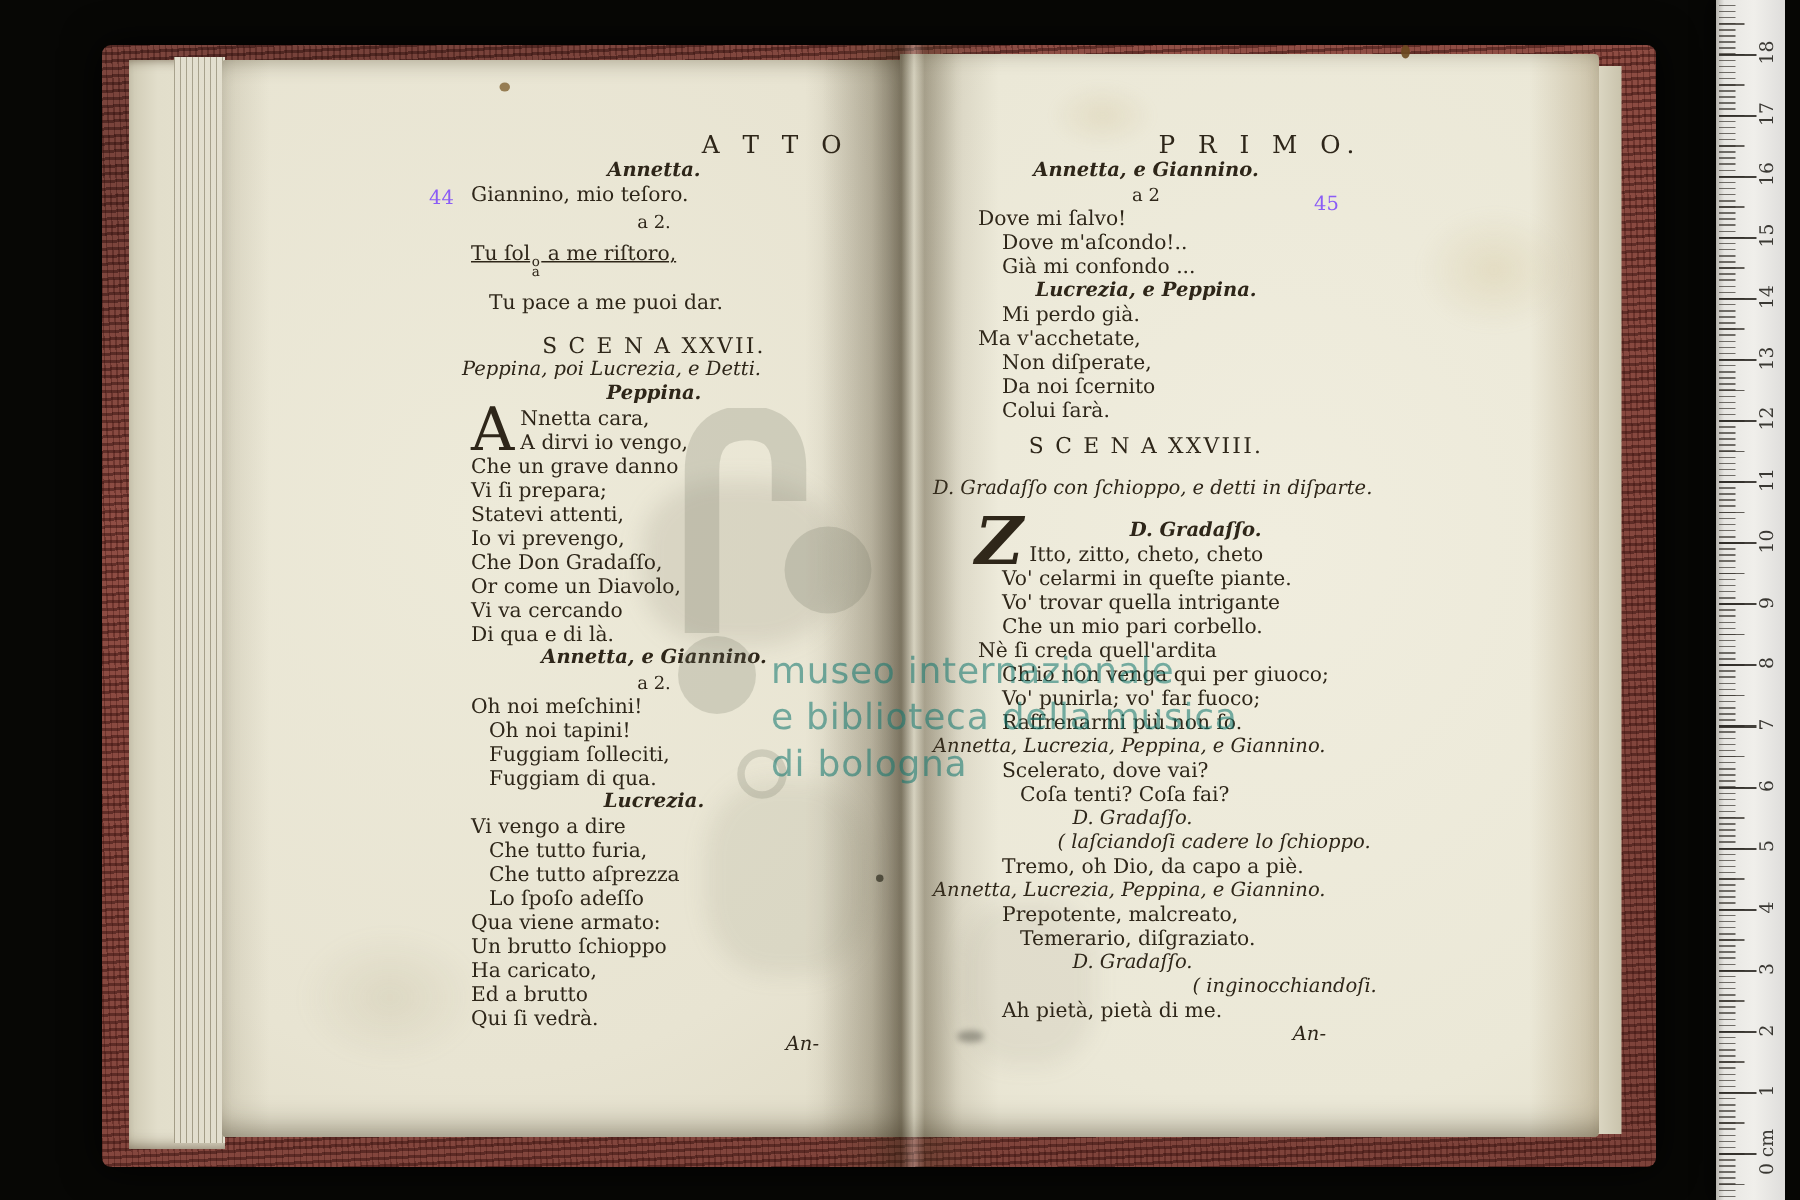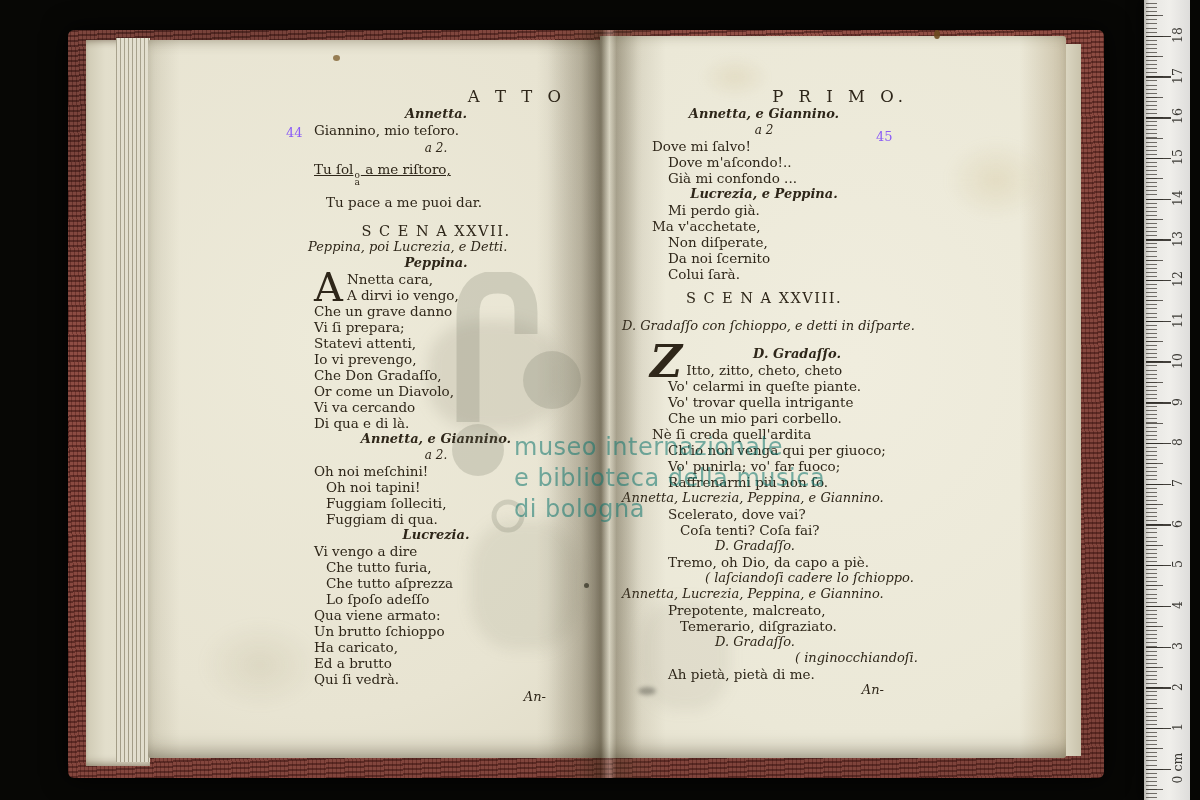--- a/index.html
+++ b/index.html
@@ -58,21 +58,21 @@
 
   
   .col{position:absolute;color:#2e2619;}
   .col-left{left:306px;top:88px;width:260px;}
   .col-right{left:620px;top:88px;width:288px;}
   .ln{font-size:13.5px;line-height:16px;white-space:nowrap;}
   .ln.h{font-size:16.5px;letter-spacing:5px;text-align:right;line-height:18px;}
   .ln.scene{font-size:14.5px;letter-spacing:1.5px;text-align:center;}
   .ln.ci{font-style:italic;text-align:center;font-size:13px;font-weight:bold;}
   .ln.i{font-style:italic;font-size:13px;padding-left:2px;}
-  .ln.a2{font-style:italic;text-align:center;font-size:12px;}
+  .ln.a2{text-align:center;font-size:12px;}
   .ln.cw{font-style:italic;text-align:right;font-size:13px;}
   .col-left .ln.l0{padding-left:8px;}
   .col-left .ln.l1{padding-left:20px;}
   .col-left .ln.cw{padding-right:20px;}
   .col-right .ln.l0{padding-left:32px;}
   .col-right .ln.l1{padding-left:48px;}
   .col-right .ln.l2{padding-left:60px;}
   .col-right .ln.mid0{font-style:italic;font-size:13px;padding-left:85px;}
   .col-right .ln.mid1{font-style:italic;font-size:13px;padding-left:95px;}
   .col-right .ln.mid2{font-style:italic;font-size:13px;padding-left:175px;}
@@ -195,22 +195,22 @@
       <div class="ln l1">Vo' trovar quella intrigante</div>
       <div class="ln l1">Che un mio pari corbello.</div>
       <div class="ln l0">Nè ſi creda quell'ardita</div>
       <div class="ln l1">Ch'io non venga qui per giuoco;</div>
       <div class="ln l1">Vo' punirla; vo' far fuoco;</div>
       <div class="ln l1">Raffrenarmi più non ſo.</div>
       <div class="ln i">Annetta, Lucrezia, Peppina, e Giannino.</div>
       <div class="ln l1">Scelerato, dove vai?</div>
       <div class="ln l2">Coſa tenti? Coſa fai?</div>
       <div class="ln mid1">D. Gradaſſo.</div>
+      <div class="ln mid0">( laſciandoſi cadere lo ſchioppo.</div>
       <div class="ln l1">Tremo, oh Dio, da capo a piè.</div>
-      <div class="ln mid0">( laſciandoſi cadere lo ſchioppo.</div>
       <div class="ln i">Annetta, Lucrezia, Peppina, e Giannino.</div>
       <div class="ln l1">Prepotente, malcreato,</div>
       <div class="ln l2">Temerario, diſgraziato.</div>
       <div class="ln mid1">D. Gradaſſo.</div>
       <div class="ln mid2">( inginocchiandoſi.</div>
       <div class="ln l1">Ah pietà, pietà di me.</div>
       <div class="ln cw">An-</div>
     </div>
 
   <div class="gutter"></div>

